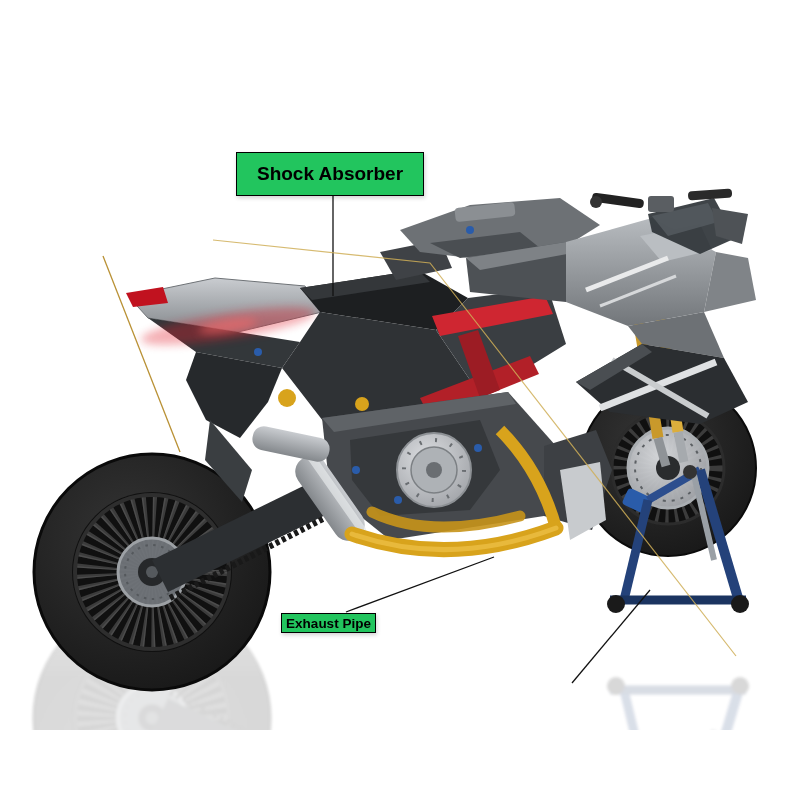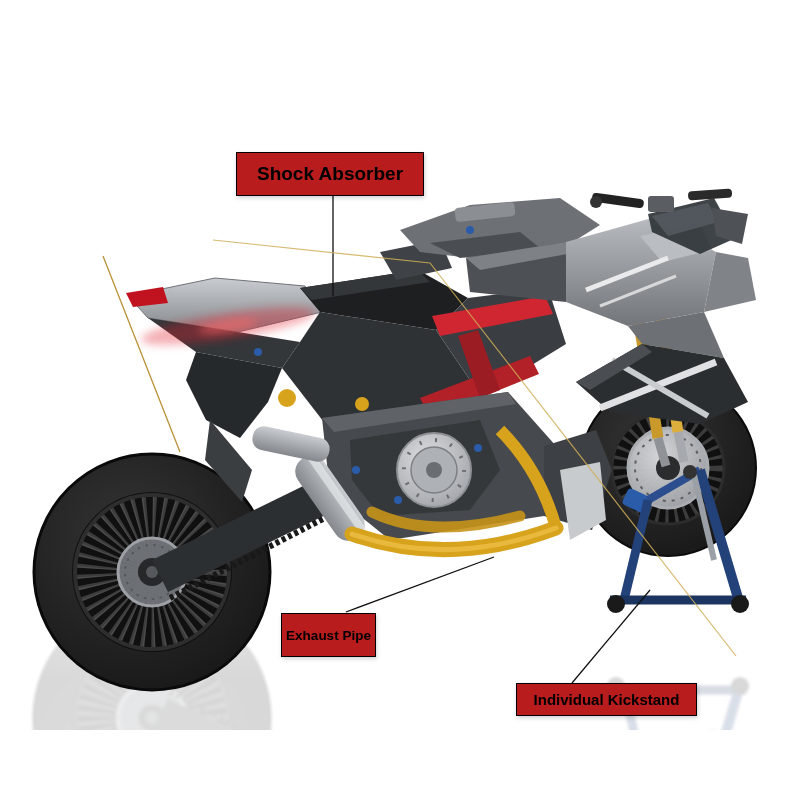--- a/index.html
+++ b/index.html
@@ -1,24 +1,24 @@
 <!DOCTYPE html>
 <html><head>
 <meta charset="utf-8">
 <style>
   html,body{margin:0;padding:0;background:#fff;}
   .stage{position:relative;width:800px;height:800px;background:#ffffff;overflow:hidden;
          font-family:"Liberation Sans", sans-serif;}
   .stage svg{position:absolute;left:0;top:0;}
-  .callout{position:absolute;background:#b91c1c;border:1.6px solid #000;color:#000;
+  .callout{position:absolute;background:#22c55e;border:1.6px solid #000;color:#000;
            display:flex;align-items:center;justify-content:center;font-weight:bold;
            box-shadow:1px 2px 4px rgba(0,0,0,0.18);box-sizing:border-box;white-space:nowrap;}
   .callout-shock{left:236px;top:152px;width:188px;height:44px;font-size:19px;}
   .callout-tire{left:35px;top:222px;width:176px;height:34px;font-size:15px;}
-  .callout-exhaust{left:281px;top:613px;width:95px;height:44px;font-size:13.5px;}
+  .callout-exhaust{left:281px;top:613px;width:95px;height:20px;font-size:13.5px;}
   .callout-kickstand{left:516px;top:683px;width:181px;height:33px;font-size:15px;}
 </style>
 </head>
 <body>
 
 <div class="stage">
 
 <svg width="800" height="800" viewBox="0 0 800 800">
   <defs>
     <radialGradient id="tireGrad" cx="0.4" cy="0.35" r="0.9">
@@ -216,17 +216,14 @@
     <line x1="572" y1="683" x2="650" y2="590" stroke="#111111" stroke-width="1.3"></line>
   </g>
 </svg>
 
 <div class="callout callout-shock">
   <span>Shock Absorber</span>
 </div>
 <div class="callout callout-exhaust">
   <span>Exhaust Pipe</span>
 </div>
-<div class="callout callout-kickstand">
-  <span>Individual Kickstand</span>
+
 </div>
 
-</div>
-
 </body></html>

